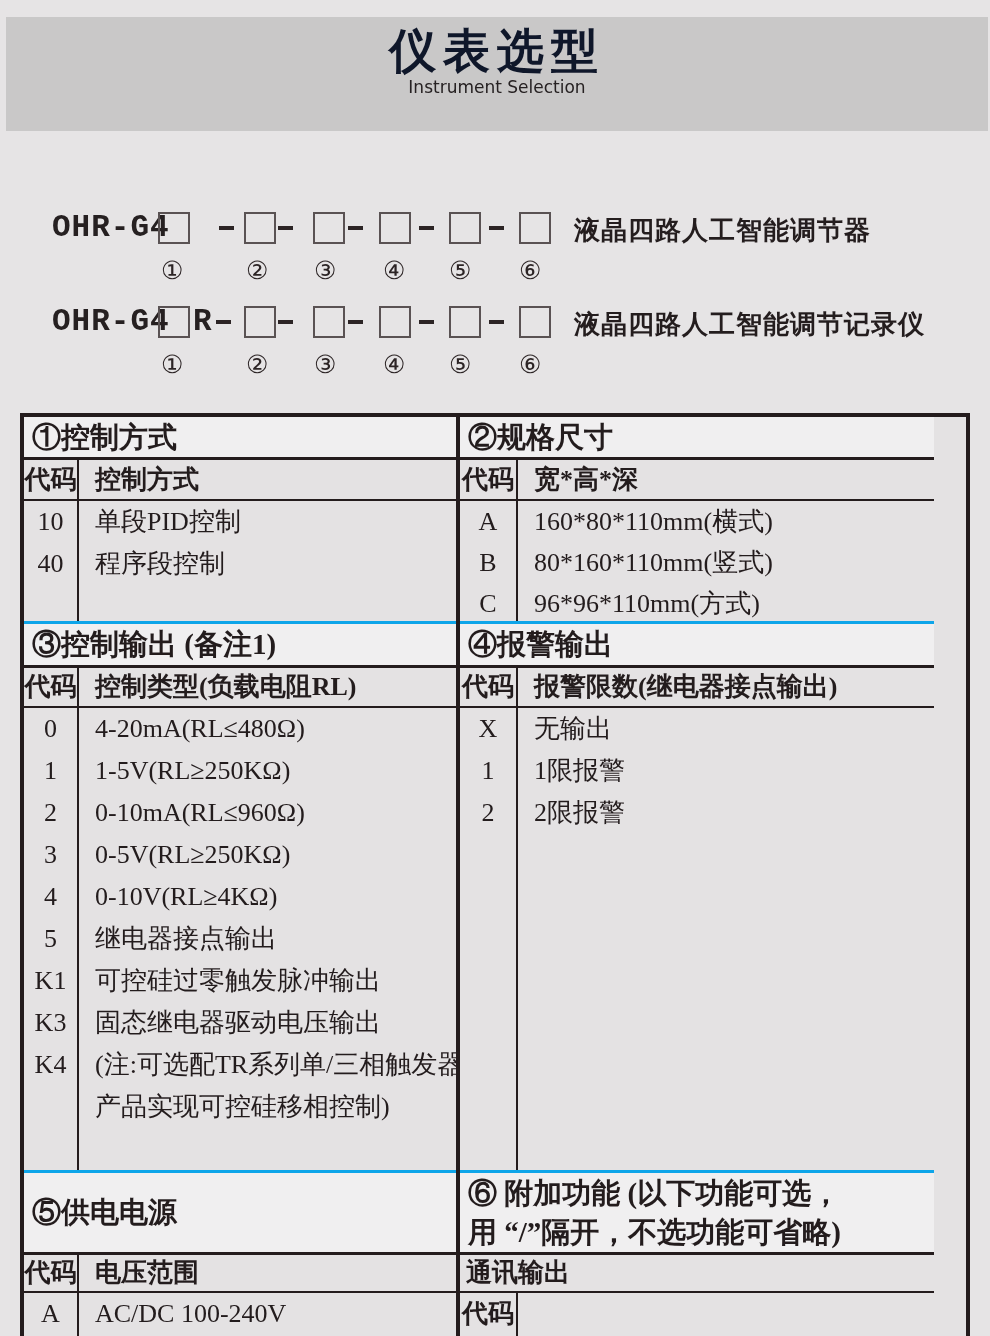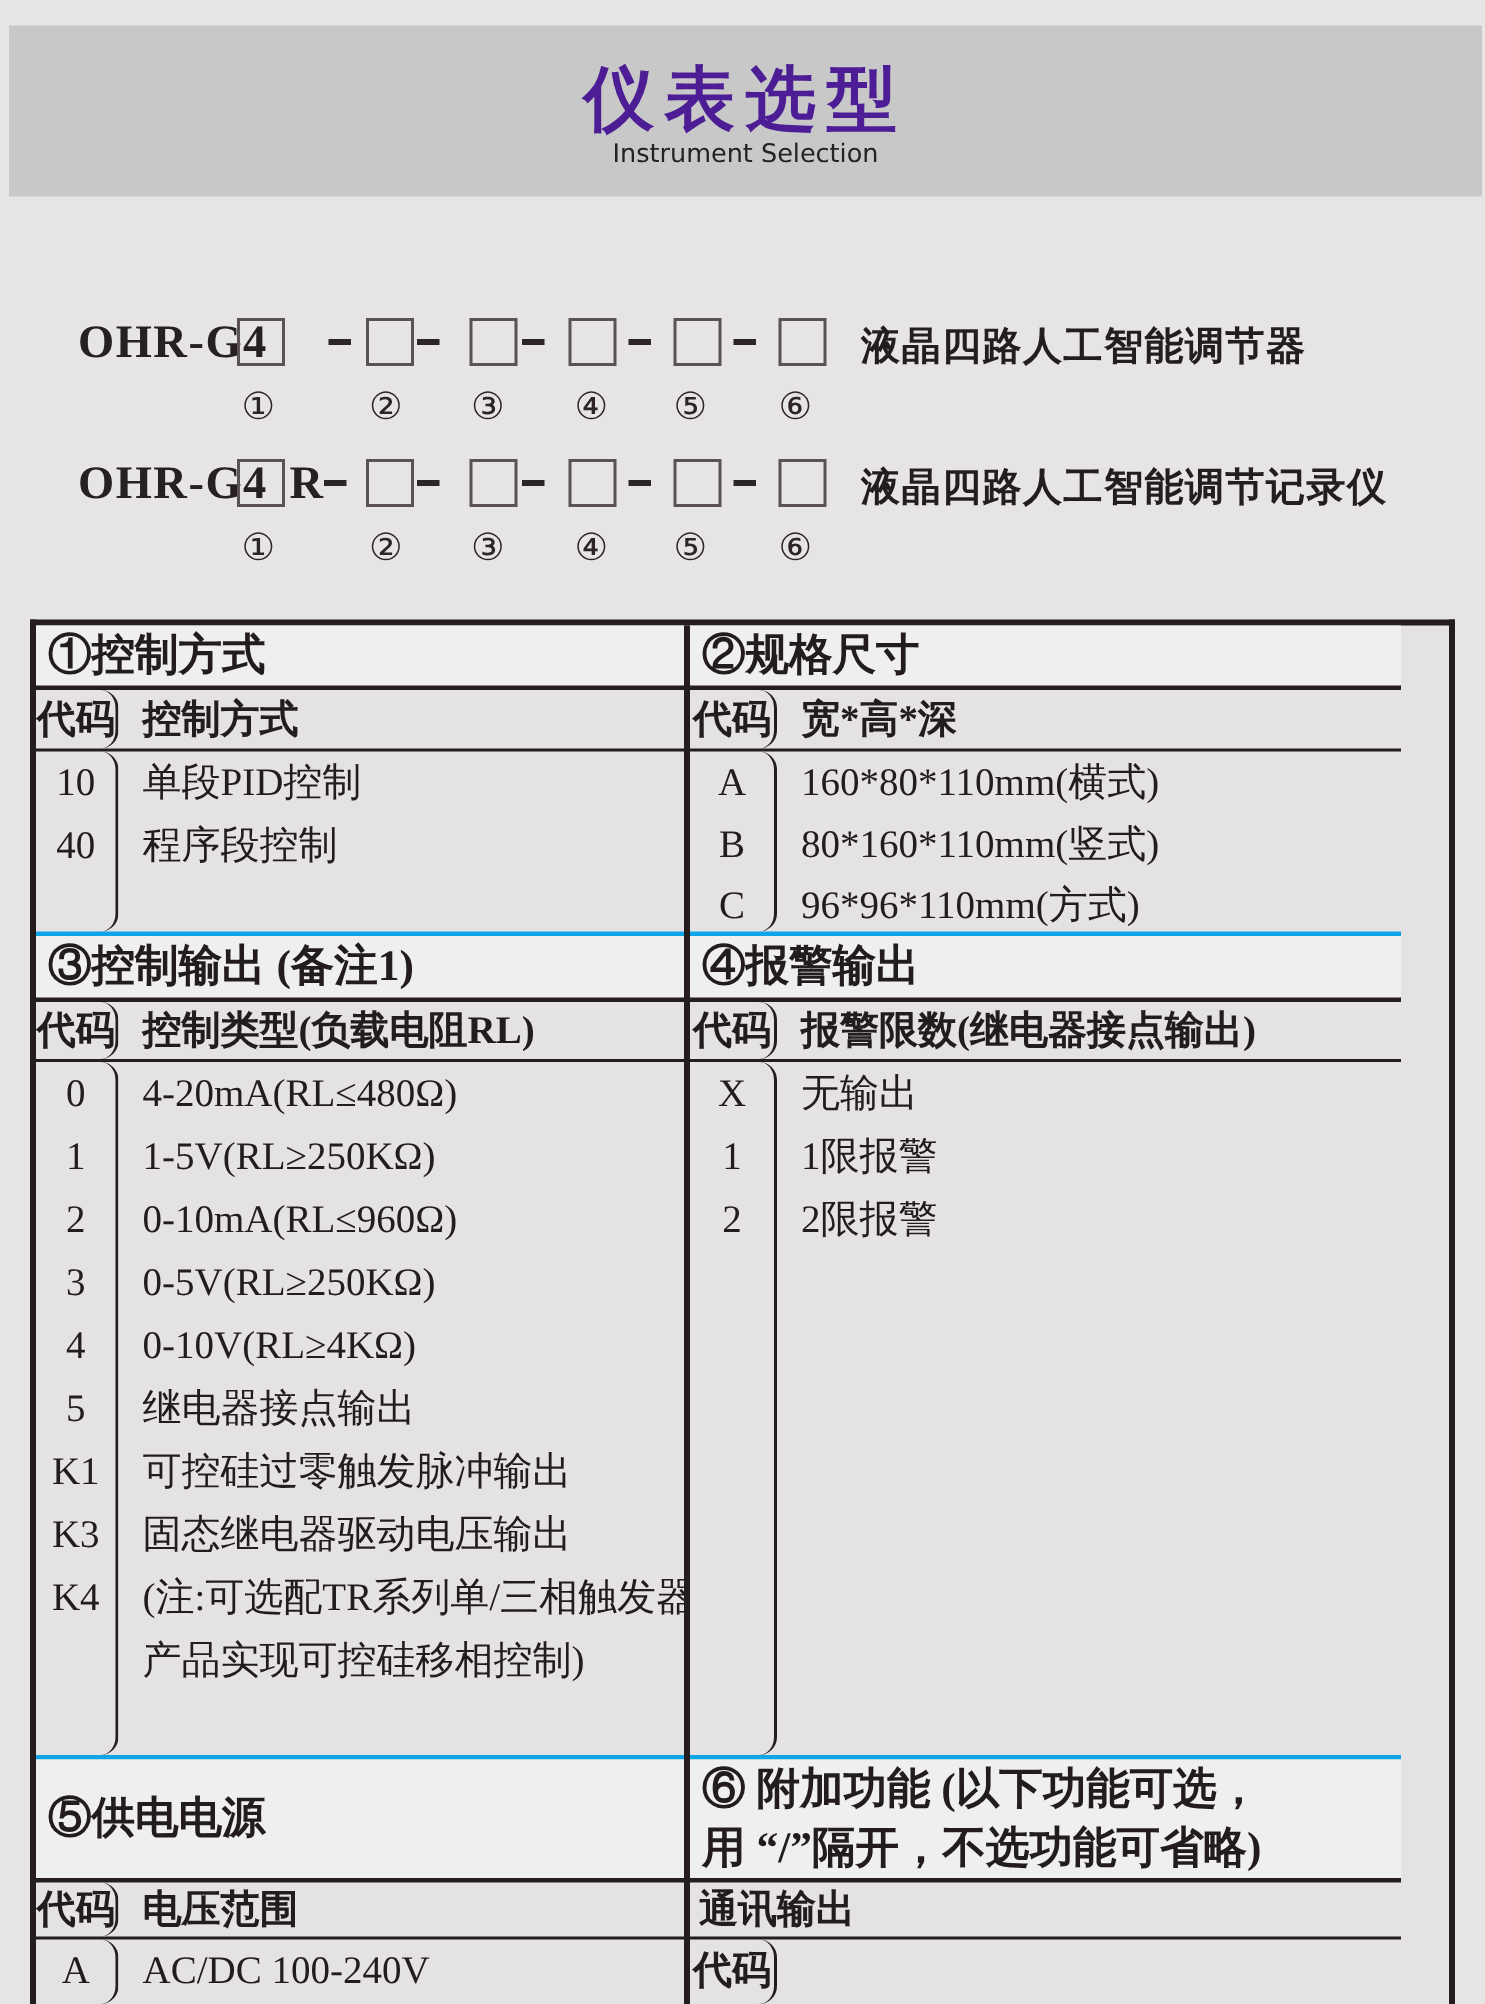--- a/index.html
+++ b/index.html
@@ -10,32 +10,32 @@
     overflow:hidden;
     font-family:"Liberation Serif","DejaVu Serif",serif;
     color:#231c1d;
   }
   
   .banner{
     position:absolute;left:6px;top:17px;width:982px;height:114px;
     background:#c9c8c8;text-align:center;
   }
   .banner-title{
-    font-family:Liberation Serif, serif;
+    font-family:Liberation Sans, sans-serif;
     font-weight:bold;font-size:47px;letter-spacing:7px;
-    padding-top:24px;color:#4c1d95;line-height:52px;
+    padding-top:8px;color:#0f172a;line-height:52px;
   }
   .banner-sub{
     font-family:"DejaVu Sans","Liberation Sans",sans-serif;
     font-size:17px;color:#262122;line-height:20px;
   }
   
   .abs{position:absolute;}
   .m-prefix{
-    font-family:Liberation Serif, serif;
+    font-family:Liberation Mono, monospace;
     font-weight:bold;font-size:31px;letter-spacing:1px;color:#262021;
   }
   .mbox{width:28px;height:28px;border:2px solid #5a5253;background:transparent;}
   .mdash{width:15px;height:4px;background:#2c2425;}
   .m-caption{
     font-family:"DejaVu Sans","Liberation Sans",sans-serif;
     font-weight:bold;font-size:26px;color:#241d1e;letter-spacing:1px;
   }
   .m-circ{font-size:25px;color:#2c2425;font-family:"Liberation Serif",serif;}
   
@@ -57,21 +57,21 @@
   .sec-hdr.h3{height:41px;}
   .sec-hdr.h5{height:79px;}
   .sec-line{line-height:39px;white-space:nowrap;}
   .colhdr{
     display:flex;border-bottom:2px solid #241c1d;
     font-weight:bold;font-size:26px;
   }
   .colhdr.c1{height:39px;line-height:39px;}
   .colhdr.c3{height:38px;line-height:38px;}
   .colhdr.c5{height:36px;line-height:36px;}
-  .code-cell{width:53px;border-right:2px solid #241c1d;text-align:center;flex:none;border-radius:12px;}
+  .code-cell{width:53px;border-right:2px solid #241c1d;text-align:center;flex:none;}
   .tcol-right .code-cell{width:56px;}
   .desc-cell{flex:1;padding-left:16px;white-space:nowrap;overflow:hidden;}
   .data{display:flex;font-size:26px;}
   .data.bb3{border-bottom:3px solid #0ea5e9;}
   .d1{height:120px;}
   .d3{height:462px;}
   .d5{height:43px;}
   .dl{height:42px;line-height:42px;white-space:nowrap;}
   .dl.small{height:41px;line-height:41px;}
   .full-cell{flex:1;padding-left:6px;white-space:nowrap;}

